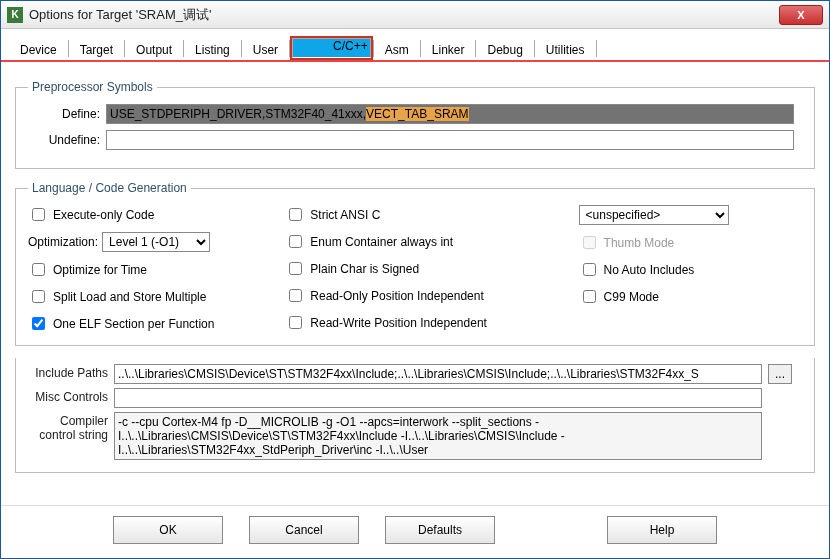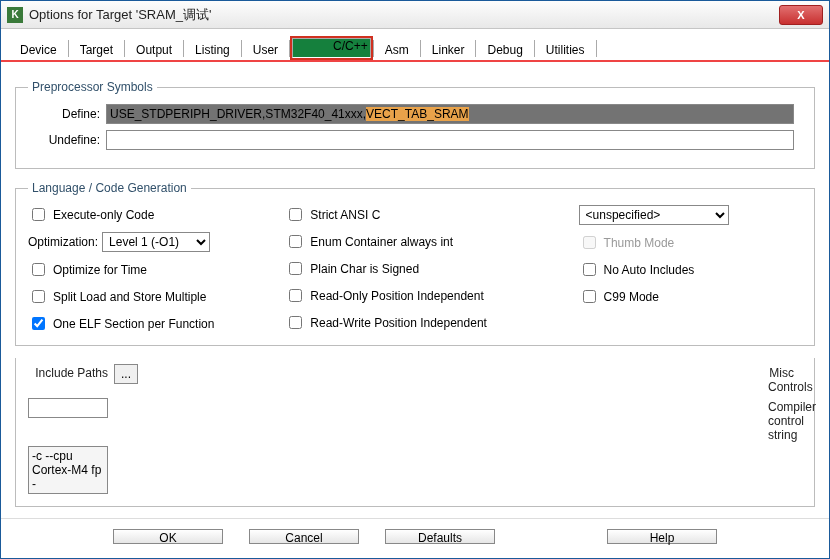--- a/index.html
+++ b/index.html
@@ -3,21 +3,21 @@
 <meta charset="utf-8">
 <style>
   * { box-sizing: border-box; font-family: "Segoe UI", Tahoma, sans-serif; font-size: 12px; }
   body { margin: 0; background: #fff; width: 830px; height: 559px; border: 1px solid #1a5a9a; display: flex; flex-direction: column; }
   .titlebar { height: 28px; background: linear-gradient(#fdfdfd, #e8e8e8); border-bottom: 1px solid #c5c5c5; display: flex; align-items: center; padding: 0 6px; }
   .app-icon { width: 16px; height: 16px; background: #3a7a3a; display: flex; align-items: center; justify-content: center; color: #fff; font-size: 10px; font-weight: bold; margin-right: 6px; }
   .title-text { flex: 1; font-size: 13px; color: #222; }
   .close-btn { width: 44px; height: 20px; background: linear-gradient(#e27070,#c83030); border: 1px solid #a02020; border-radius: 3px; color: #fff; display: flex; align-items: center; justify-content: center; font-weight: bold; font-size: 11px; cursor: pointer; }
   .tabs { display: flex; padding: 8px 10px 0 10px; border-bottom: 2px solid #ef4444; position: relative; }
   .tab { padding: 4px 8px; border: 1px solid transparent; border-bottom: none; margin-right: 0; position: relative; top: 1px; cursor: pointer; }
-  .tab.sel { border-color: #aaa; background: #15803d; border-bottom: 1px solid #fff; padding-left: 40px; }
+  .tab.sel { border-color: #aaa; background: #0ea5e9; border-bottom: 1px solid #fff; padding-left: 40px; }
   .tab.highlight { outline: 2px solid #d03020; outline-offset: 0; }
   .tab-sep { width:1px; background:#aaa; margin:3px 2px 3px 2px; }
   .content { flex: 1; padding: 18px 14px 8px 14px; display: flex; flex-direction: column; gap: 12px; overflow: hidden; }
   fieldset { border: 1px solid #bcbcbc; padding: 10px 20px 12px 12px; margin: 0; }
   legend { padding: 0 4px; color: #31506a; }
   .row { display: flex; align-items: center; margin-bottom: 6px; }
   .lbl-right { width: 78px; text-align: right; padding-right: 6px; color: #000000; }
   .txt { flex: 1; height: 20px; border: 1px solid #888; padding: 1px 3px; background: #fff; font-family: inherit; }
   .highlight-seg { background: #e8a24a; }
   .codegen { display: flex; gap: 18px; }
@@ -30,21 +30,21 @@
   .chk.disabled { color: #9a9a9a; }
   .optrow { display: flex; align-items: center; gap: 4px; }
   .sel { height: 20px; border: 1px solid #888; background: #fff; padding: 0 2px; }
   .paths-grid { display: grid; grid-template-columns: 80px 1fr 26px; gap: 4px 6px; align-items: start; }
   .paths-grid .pl { text-align: right; color: #222; padding-top: 2px; }
   .multiline { height: 48px; resize: none; overflow: hidden; border: 1px solid #888; padding: 2px 3px; font-family: inherit; }
   .ro { background: #f5f5f5; }
   .browse { width: 24px; height: 20px; border: 1px solid #888; background: #f0f0f0; display: flex; align-items: center; justify-content: center; cursor: pointer; }
   .footer { display: flex; justify-content: center; gap: 26px; padding: 10px 0 14px 0; border-top: 1px solid #ddd; }
   .footer .spacer { width: 60px; }
-  .btn { width: 110px; height: 15px; border: 1px solid #888; background: linear-gradient(#fff,#e6e6e6); cursor: pointer; }
+  .btn { width: 110px; height: 28px; border: 1px solid #888; background: linear-gradient(#fff,#e6e6e6); cursor: pointer; }
   .define-wrap { flex:1; height:20px; border:1px solid #888; background:#737373; padding:1px 3px; display:flex; align-items:center; white-space:nowrap; overflow:hidden; }
 </style>
 </head>
 <body>
 
 <div class="titlebar">
   <div class="app-icon">K</div>
   <div class="title-text">Options for Target 'SRAM_调试'</div>
   <div class="close-btn">X</div>
 </div>
@@ -154,20 +154,21 @@
             <input type="checkbox" style="">
             <span>C99 Mode</span>
           </label>
       </div>
     </div>
   </fieldset>
 
   <fieldset style="border-top:none;padding-top:6px">
     <div class="paths-grid">
       <div class="pl">Include Paths</div>
+      <input class="txt" value="..\..\Libraries\CMSIS\Device\ST\STM32F4xx\Include;..\..\Libraries\CMSIS\Include;..\..\Libraries\STM32F4xx_S" style="">
       <div class="browse">...</div>
 
       <div class="pl">Misc Controls</div>
       <input class="txt" value="" style="">
       <div></div>
 
       <div class="pl">Compiler control string</div>
       <textarea class="multiline ro" readonly="" style="">-c --cpu Cortex-M4 fp -D__MICROLIB -g -O1 --apcs=interwork --split_sections -I..\..\Libraries\CMSIS\Device\ST\STM32F4xx\Include -I..\..\Libraries\CMSIS\Include -I..\..\Libraries\STM32F4xx_StdPeriph_Driver\inc -I..\..\User</textarea>
       <div></div>
     </div>

